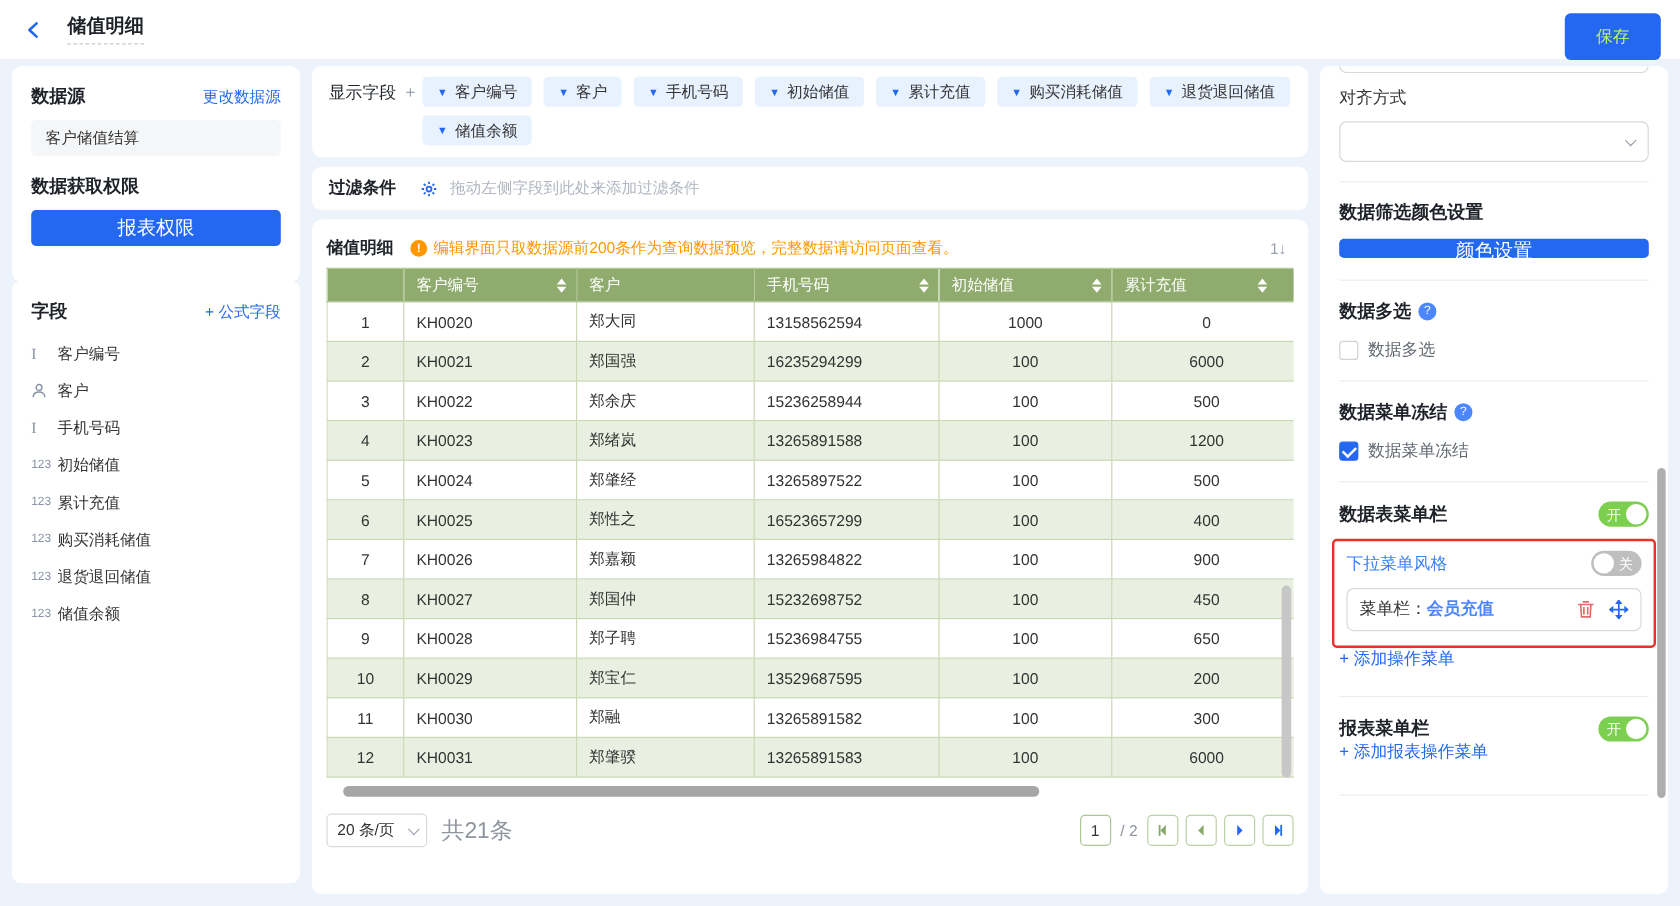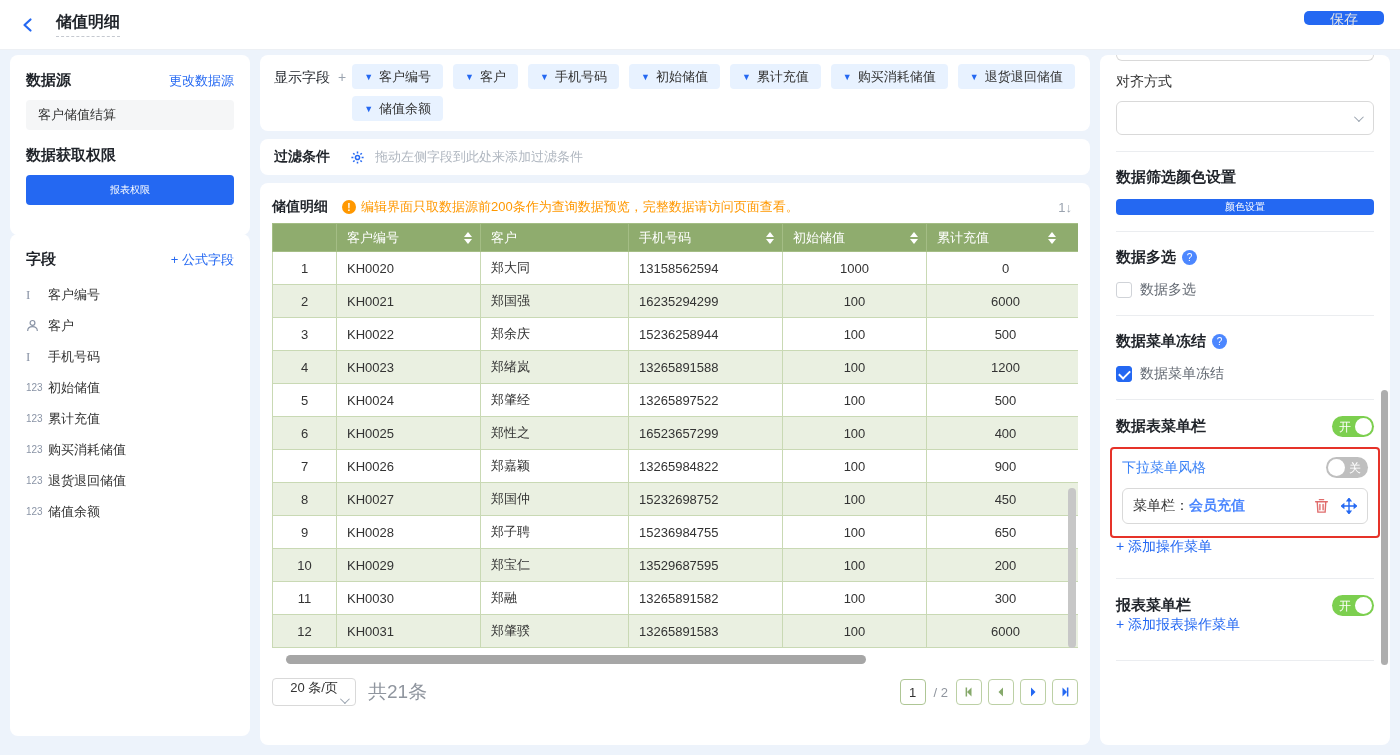--- a/index.html
+++ b/index.html
@@ -11,30 +11,30 @@
     color: #1f2329;
     font-size: 14px;
   }
   .card { position:absolute; background:#fff; border-radius:8px; }
 
   
   .topbar { position:absolute; top:0; left:0; width:1400px; height:50px; background:#fff; border-bottom:1px solid #edf0f4; display:flex; align-items:center; padding:0 16px; }
   .back-btn { width:24px; height:24px; display:flex; align-items:center; justify-content:center; cursor:pointer; }
   .page-title-wrap { margin-left:16px; padding-bottom:3px; border-bottom:1px dashed #c5c9d0; }
   .page-title { font-size:16px; font-weight:bold; color:#1f2329; }
-  .save-btn { position:absolute; right:16px; top:11px; width:80px; height:14px; background:#2468f2; color:#e5e5e5; border:none; border-radius:5px; font-size:14px; cursor:pointer; font-family:Liberation Serif, serif; }
+  .save-btn { position:absolute; right:16px; top:11px; width:80px; height:39px; background:#2468f2; color:#bef264; border:none; border-radius:5px; font-size:14px; cursor:pointer; font-family:Liberation Serif, serif; }
 
   
   .card-ds { top:55px; left:10px; width:240px; height:180px; padding:16px; }
   .row-between { display:flex; align-items:center; justify-content:space-between; }
   .sec-title { font-size:15px; font-weight:bold; color:#1f2329; }
   .link { color:#2468f2; font-size:13px; cursor:pointer; text-decoration:none; }
   .ds-input { margin-top:10px; height:30px; background:#f5f6f7; border-radius:4px; display:flex; align-items:center; padding-left:12px; font-size:13px; color:#333; }
   .perm-title { margin-top:16px; }
-  .blue-btn { margin-top:10px; width:100%; height:30px; background:#2468f2; color:#fff; border:none; border-radius:4px; font-size:10px; cursor:pointer; font-family:inherit;text-align:center; }
+  .blue-btn { margin-top:10px; width:100%; height:30px; background:#2468f2; color:#fff; border:none; border-radius:4px; font-size:16px; cursor:pointer; font-family:inherit;text-align:center; }
 
   .card-fields { top:234px; left:10px; width:240px; height:502px; padding:16px; }
   .field-list { margin-top:10px; }
   .field-item { display:flex; align-items:center; height:31px; cursor:grab; }
   .f-icon { width:22px; color:#8a94a6; font-size:11px; flex:none; display:inline-flex; align-items:center; }
   .f-icon.txt { font-family:"Liberation Serif","DejaVu Serif",serif; font-size:13px; }
   .f-icon.num { font-size:10px; letter-spacing:0; }
   .field-label { font-size:13px; color:#333; }
 
   
@@ -67,21 +67,21 @@
   .sort-ic { position:absolute; right:8px; top:50%; transform:translateY(-50%); display:inline-flex; flex-direction:column; gap:2px; cursor:pointer; }
   .sort-ic i { display:block; width:0; height:0; border-left:4px solid transparent; border-right:4px solid transparent; }
   .sort-ic .up { border-bottom:5px solid #fff; }
   .sort-ic .dn { border-top:5px solid #fff; }
   th.colh { cursor:pointer; }
   .vscroll { position:absolute; top:490px; left:1068px; width:8px; height:160px; background:#c7c7c7; border-radius:4px; }
   .hscroll { width:806px; height:10px; margin-top:4px; position:relative; }
   .hscroll .thumb { position:absolute; left:14px; top:0; width:580px; height:9px; background:#a6a6a6; border-radius:5px; cursor:pointer; }
 
   .pager { margin-top:12px; height:30px; display:flex; align-items:center; }
-  .psize { width:84px; height:28px; border:1px solid #d9d9d9; border-radius:4px; display:flex; align-items:center; padding:0 8px; font-size:13px; color:#333; cursor:pointer;flex-direction:column; }
+  .psize { width:84px; height:28px; border:1px solid #d9d9d9; border-radius:4px; display:flex; align-items:center; padding:0 8px; font-size:13px; color:#333; cursor:pointer; }
   .psize .chev { margin-left:auto; }
   .chev { width:7px; height:7px; border-right:1.5px solid #9aa3af; border-bottom:1.5px solid #9aa3af; transform:rotate(45deg) translateY(-2px); }
   .ptotal { margin-left:12px; color:#8f959e; font-size:19px; }
   .pnav { margin-left:auto; display:flex; align-items:center; gap:6px; }
   .pnum { width:26px; height:26px; border:1px solid #aec695; border-radius:4px; display:flex; align-items:center; justify-content:center; font-size:13px; color:#333; }
   .pslash { color:#8f959e; font-size:13px; margin:0 2px; }
   .pbtn { width:26px; height:26px; border:1px solid #bcd0a5; border-radius:4px; background:#fff; display:flex; align-items:center; justify-content:center; cursor:pointer; padding:0; }
 
   
   .card-right { top:55px; left:1100px; width:290px; height:690px; padding:0 16px; overflow:hidden; }

